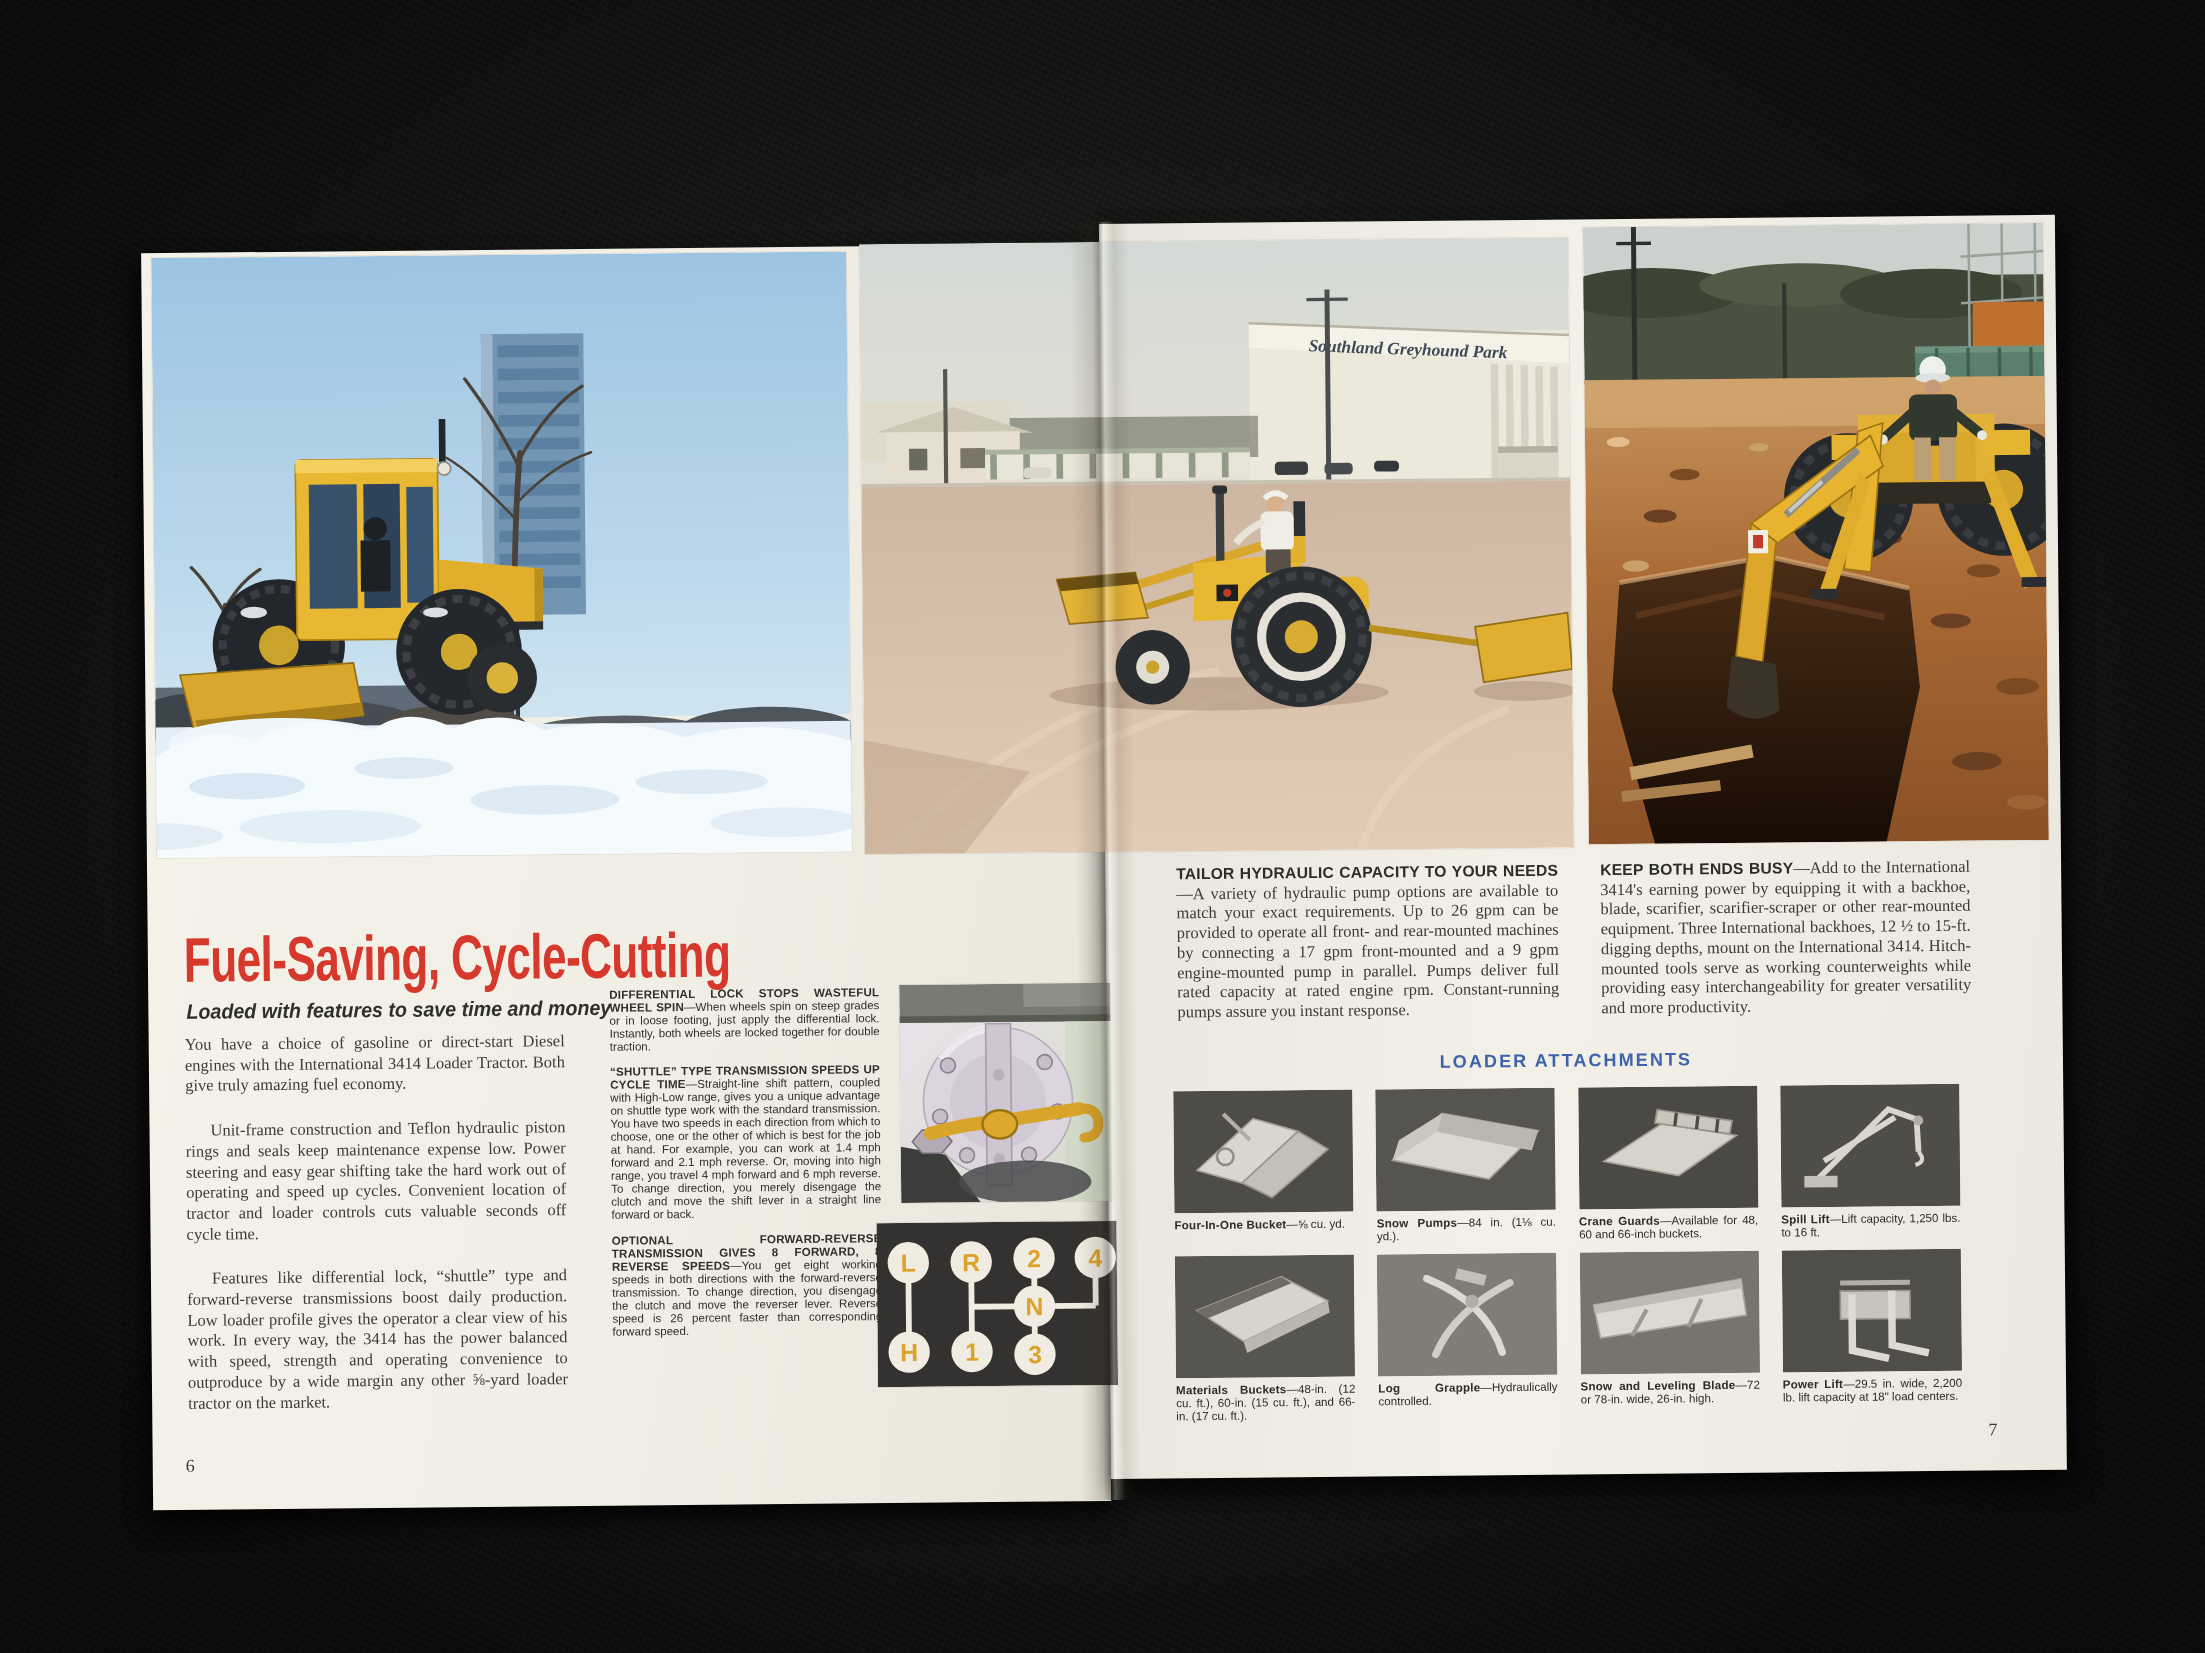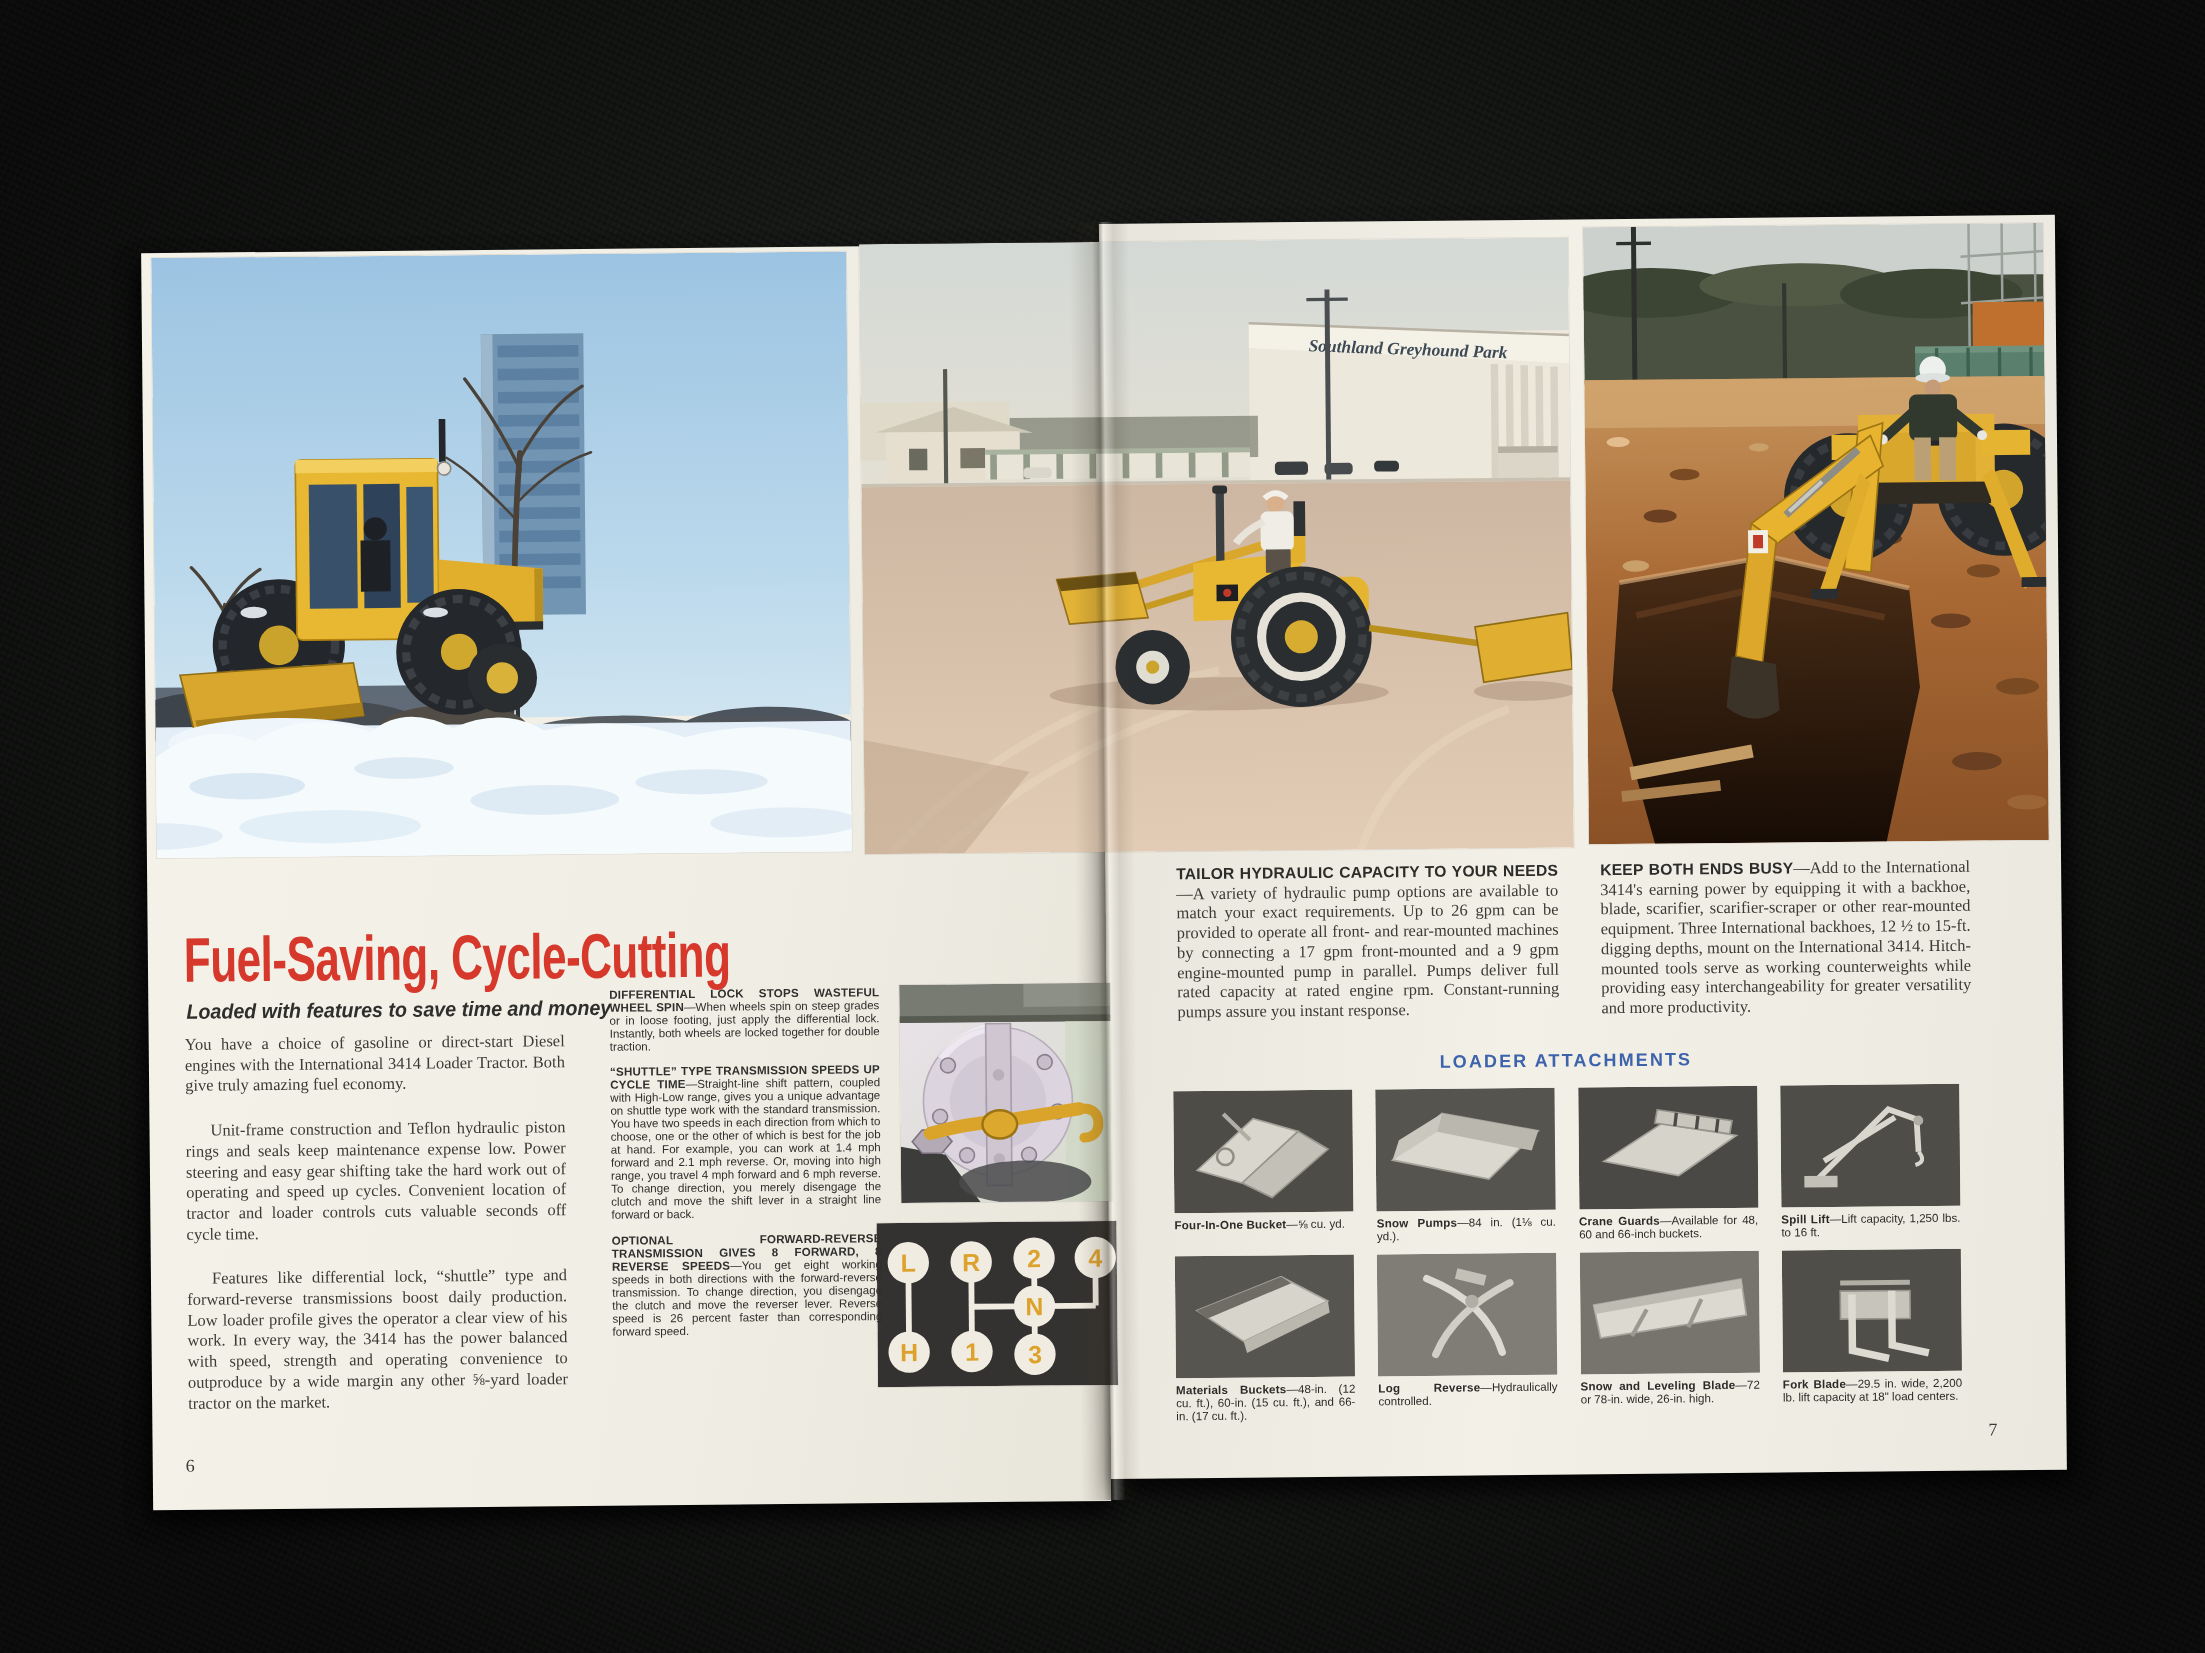--- a/index.html
+++ b/index.html
@@ -541,21 +541,21 @@
       <figure>
         <span class="thumb">
           <svg viewBox="0 0 216 148" preserveAspectRatio="none">
             <rect width="216" height="148" fill="#7f7d75"></rect>
             <path d="M60,30 Q132,60 150,120" stroke="#dcdad1" stroke-width="9" fill="none" stroke-linecap="round"></path>
             <path d="M160,36 Q92,70 70,122" stroke="#d0cec5" stroke-width="9" fill="none" stroke-linecap="round"></path>
             <rect x="95" y="22" width="36" height="13" fill="#c2c0b7" transform="rotate(14 113 28)"></rect>
             <circle cx="114" cy="58" r="8" fill="#b0aea5"></circle>
           </svg>
         </span>
-        <figcaption><b>Log Reverse</b><span>—Hydraulically controlled.</span></figcaption>
+        <figcaption><b>Log Grapple</b><span>—Hydraulically controlled.</span></figcaption>
       </figure>
 
       <figure>
         <span class="thumb">
           <svg viewBox="0 0 216 148" preserveAspectRatio="none">
             <rect width="216" height="148" fill="#76746c"></rect>
             <polygon points="16,64 194,34 200,78 24,104" fill="#dbd9d0" stroke="#a5a39a" stroke-width="2"></polygon>
             <polygon points="16,64 194,34 196,45 18,75" fill="#bdbbb2"></polygon>
             <line x1="62" y1="102" x2="80" y2="70" stroke="#9a988f" stroke-width="5"></line>
             <line x1="130" y1="92" x2="146" y2="58" stroke="#9a988f" stroke-width="5"></line>
@@ -567,21 +567,21 @@
       <figure>
         <span class="thumb">
           <svg viewBox="0 0 216 148" preserveAspectRatio="none">
             <rect width="216" height="148" fill="#504e49"></rect>
             <rect x="70" y="50" width="84" height="34" fill="#c6c4bb" stroke="#97958c" stroke-width="2"></rect>
             <path d="M84,54 L84,122 L128,132" stroke="#dcdad1" stroke-width="9" fill="none"></path>
             <path d="M132,50 L132,116 L176,126" stroke="#dcdad1" stroke-width="9" fill="none"></path>
             <line x1="70" y1="40" x2="154" y2="40" stroke="#b0aea5" stroke-width="6"></line>
           </svg>
         </span>
-        <figcaption><b>Fork Blade</b><span>—29.5 in. wide, 2,200 lb. lift capacity at 18" load centers.</span></figcaption>
+        <figcaption><b>Power Lift</b><span>—29.5 in. wide, 2,200 lb. lift capacity at 18" load centers.</span></figcaption>
       </figure>
 
     </div>
 
     <div class="pn l">6</div>
     <div class="pn r">7</div>
 
     <div class="fold"></div>
   </div>
 </div>

